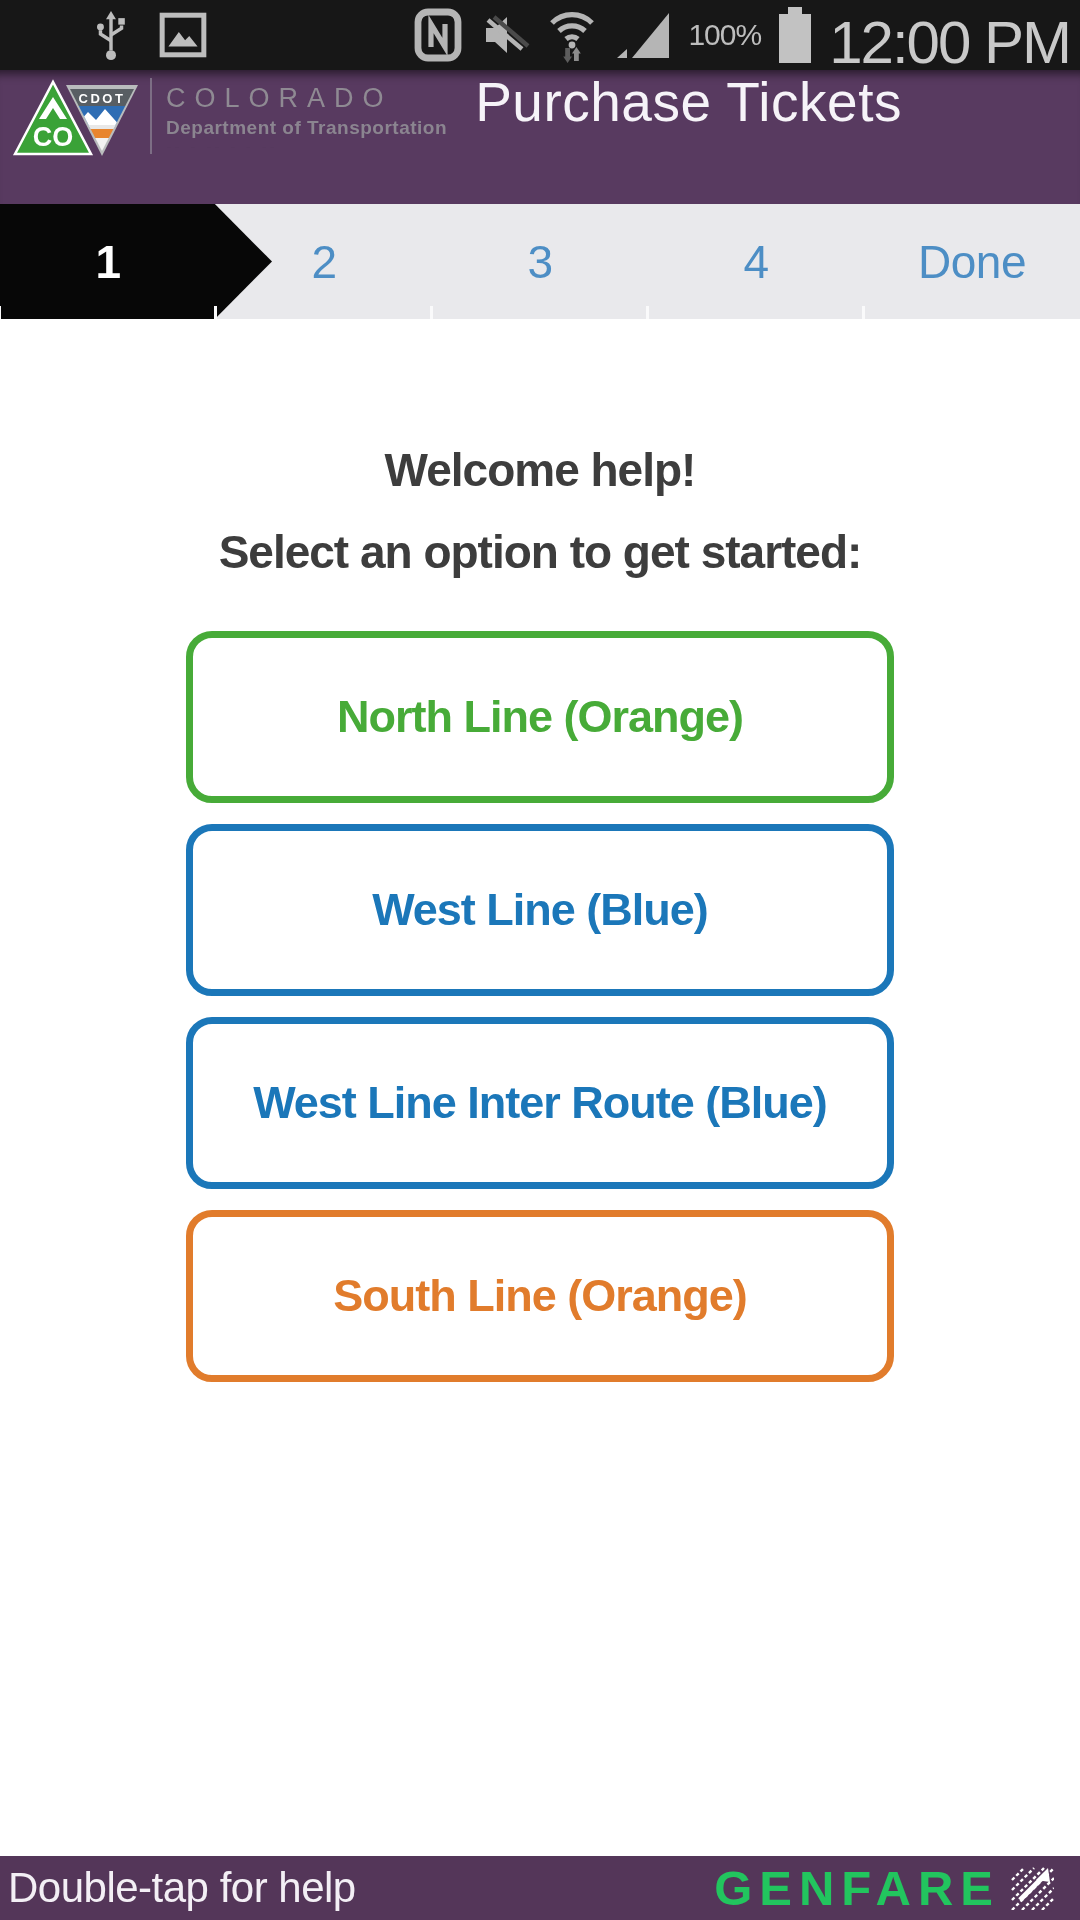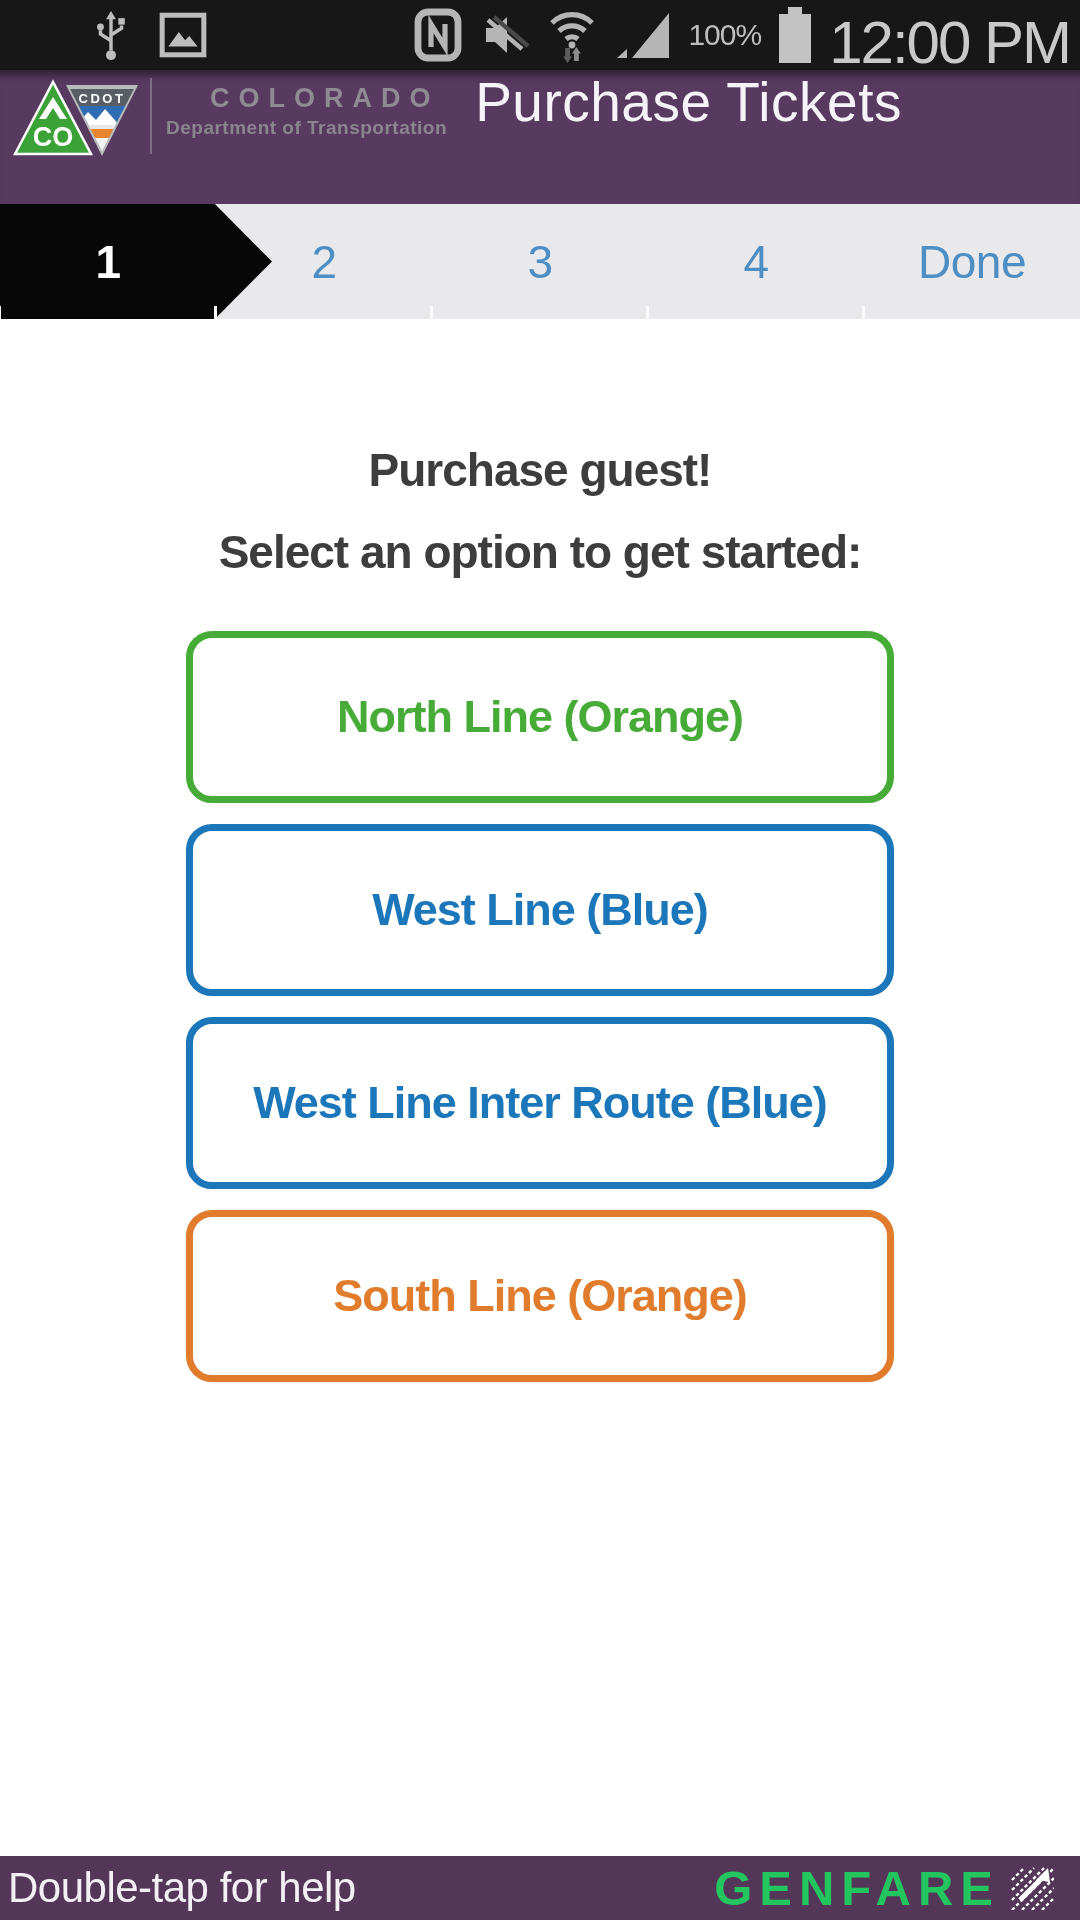--- a/index.html
+++ b/index.html
@@ -25,21 +25,21 @@
   
   .header{
     height:134px;background:#583a60;flex:0 0 auto;
     display:flex;align-items:flex-start;
     box-shadow:inset 0 12px 10px -8px rgba(0,0,0,0.55);
     padding-left:10px;box-sizing:border-box;
   }
   .logo-wrap{display:flex;align-items:center;flex:0 0 auto;}
   .logo-divider{width:2px;height:76px;background:#8d8496;opacity:.7;margin:0 14px 0 8px;}
   .logo-text{display:flex;flex-direction:column;line-height:1.1;}
-  .logo-org{font-size:27px;font-weight:bold;letter-spacing:9px;color:#8f8a93;margin-left:44px;}
+  .logo-org{font-size:27px;font-weight:normal;letter-spacing:9px;color:#8f8a93;}
   .logo-dept{font-size:19px;font-weight:600;color:#8b8590;margin-top:4px;letter-spacing:0.5px;}
   .logo-clip{height:9px;overflow:hidden;font-size:16px;color:#3c3244;letter-spacing:3px;opacity:.8;}
   .page-title{
     flex:1;text-align:center;padding-right:150px;
     font-size:55px;font-weight:400;color:#f6f3f8;letter-spacing:0.5px;
   }
   
   .steps{
     height:115px;background:#e9e9ec;flex:0 0 auto;
     position:relative;display:flex;
@@ -191,21 +191,21 @@
 <div class="steps">
   <div class="step-arrow"></div>
   <div class="step active">1</div>
   <div class="step">2</div>
   <div class="step">3</div>
   <div class="step">4</div>
   <div class="step">Done</div>
 </div>
 
 <div class="main">
-  <div class="welcome">Purchase guest!</div>
+  <div class="welcome">Welcome help!</div>
   <div class="subtitle">Select an option to get started:</div>
   <div class="options">
     <button class="option-btn" style="border-color: rgb(71, 171, 56); color: rgb(71, 171, 56);">North Line (Orange)</button>
     <button class="option-btn" style="border-color: rgb(27, 119, 185); color: rgb(27, 119, 185);">West Line (Blue)</button>
     <button class="option-btn" style="border-color: rgb(27, 119, 185); color: rgb(27, 119, 185);">West Line Inter Route (Blue)</button>
     <button class="option-btn" style="border-color: rgb(225, 124, 44); color: rgb(225, 124, 44);">South Line (Orange)</button>
   </div>
 </div>
 
 <div class="footer">

